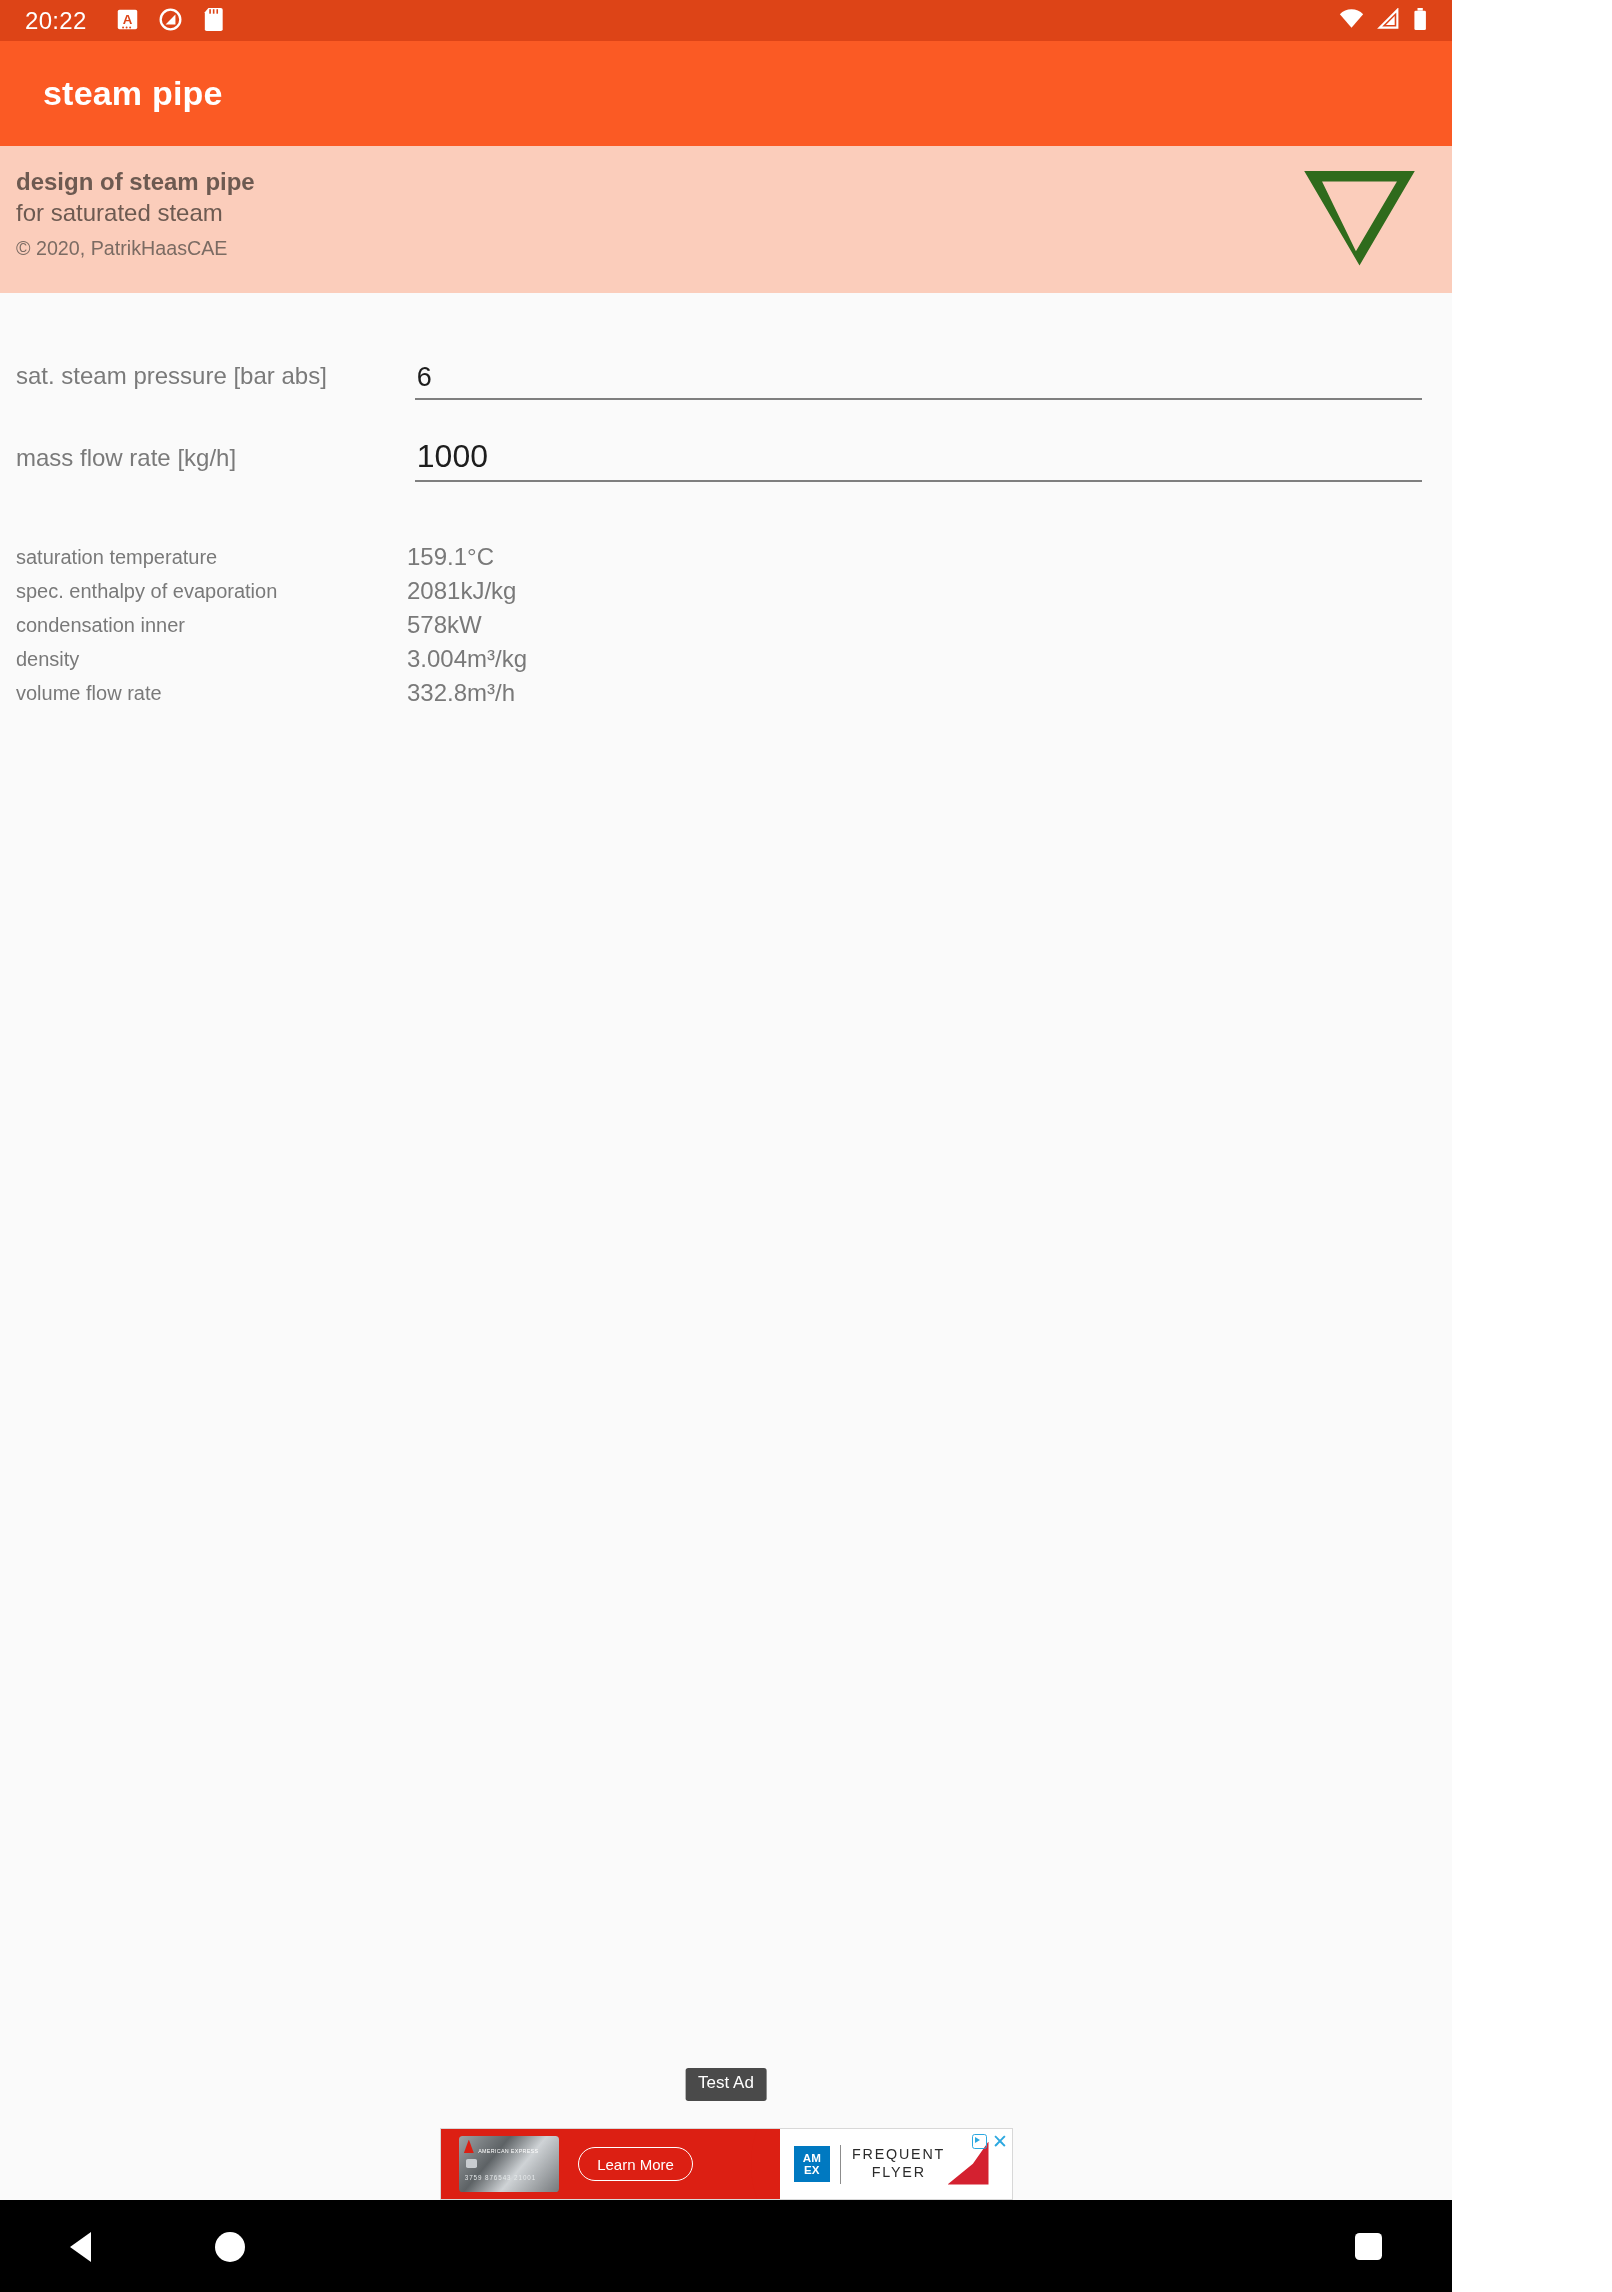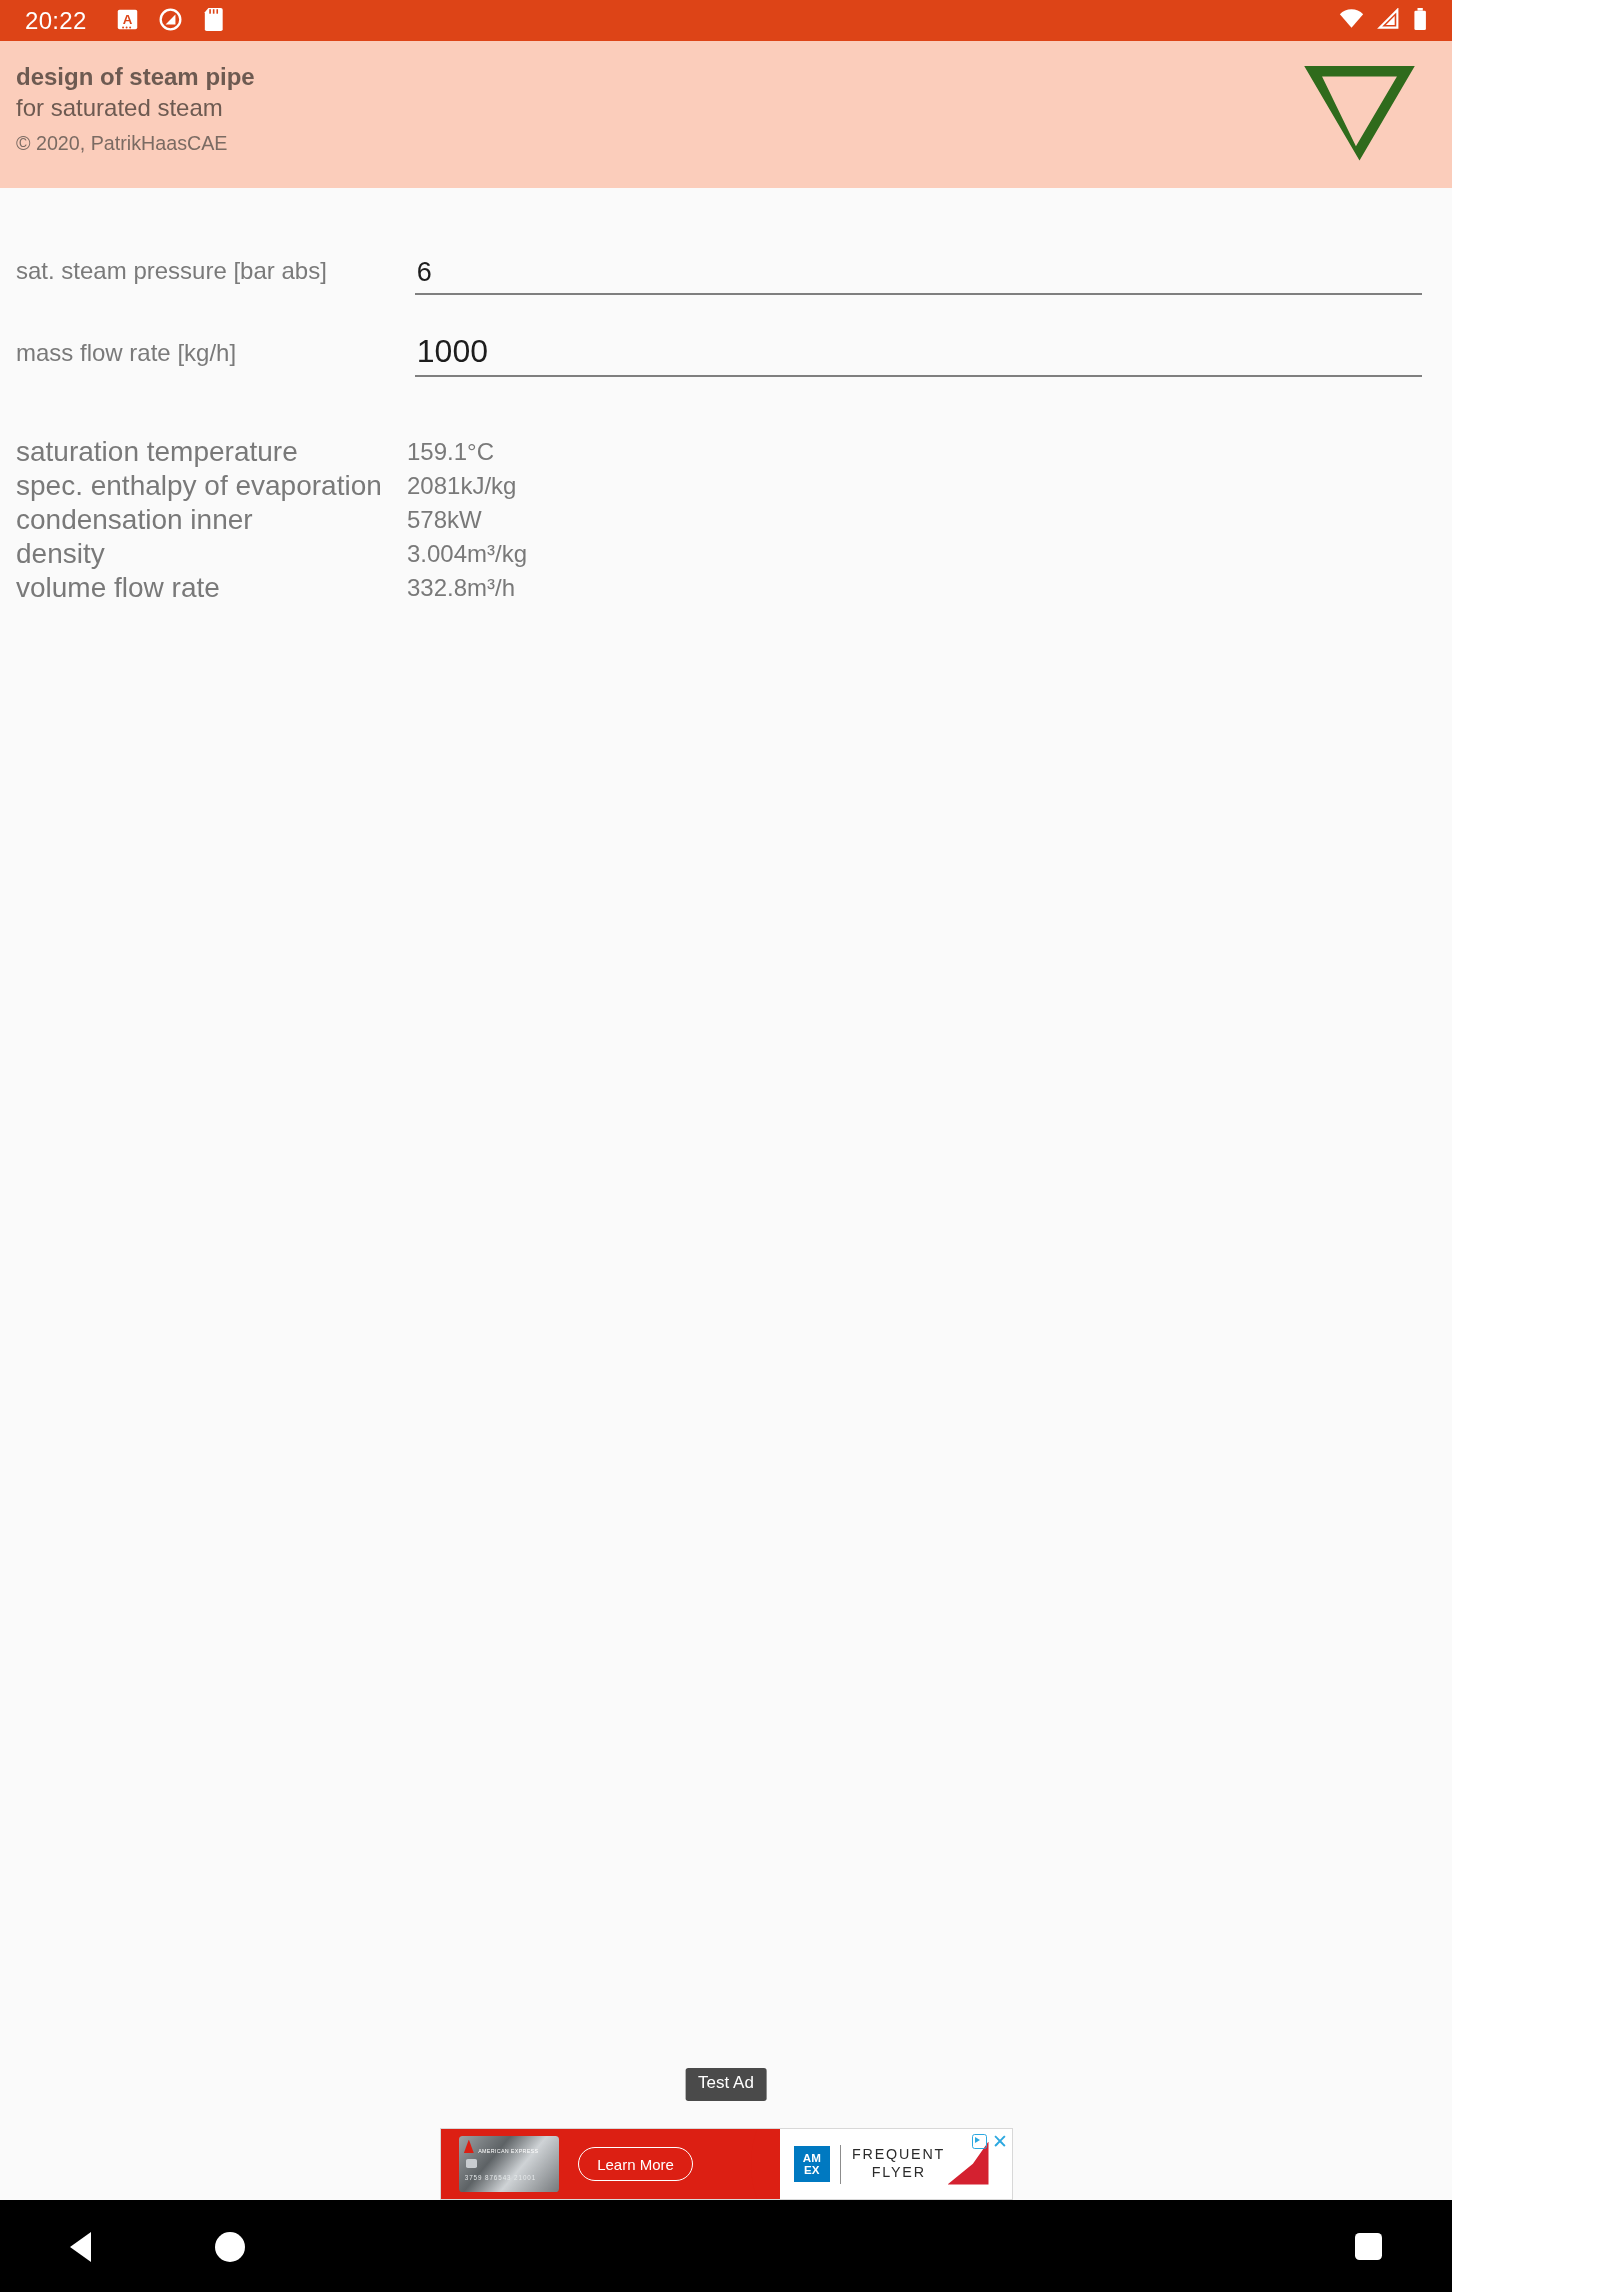--- a/index.html
+++ b/index.html
@@ -171,21 +171,21 @@
     padding: 49px 0 0 16px;
     flex: 0 0 auto;
   }
   .result-row {
     display: flex;
     height: 34px;
     align-items: center;
   }
   .result-label {
     width: 391px;
-    font-size: 28px;
+    font-size: 20px;
     color: #797979;
   }
   .result-value {
     font-size: 24px;
     color: #797979;
   }
   .result-row.bold .result-label,
   .result-row.bold .result-value {
     font-weight: bold;
     color: #6f6f6f;
@@ -438,20 +438,23 @@
       </span>
       <span class="sicon">
         <svg width="14.3" height="23" viewBox="0 0 16 26">
             <rect x="5" y="0" width="6" height="3" fill="#ffffff"></rect>
             <rect x="1.5" y="3" width="13" height="22" rx="1.6" fill="#ffffff"></rect>
           </svg>
       </span>
     </div>
   </div>
 
+  <div class="app-bar">
+    <div class="app-bar-title">steam pipe</div>
+  </div>
 
   <div class="banner">
     <div class="banner-text">
       <div class="banner-line1">design of steam pipe</div>
       <div class="banner-line2">for saturated steam</div>
       <div class="banner-line3">© 2020, PatrikHaasCAE</div>
     </div>
     <div class="banner-logo">
       <svg width="125" height="107" viewBox="0 0 140 120">
         <path d="M8 10 L132 10 L70 116 Z M28 22 L112 22 L66 100 Z" fill="#2f6b1c" fill-rule="evenodd"></path>

